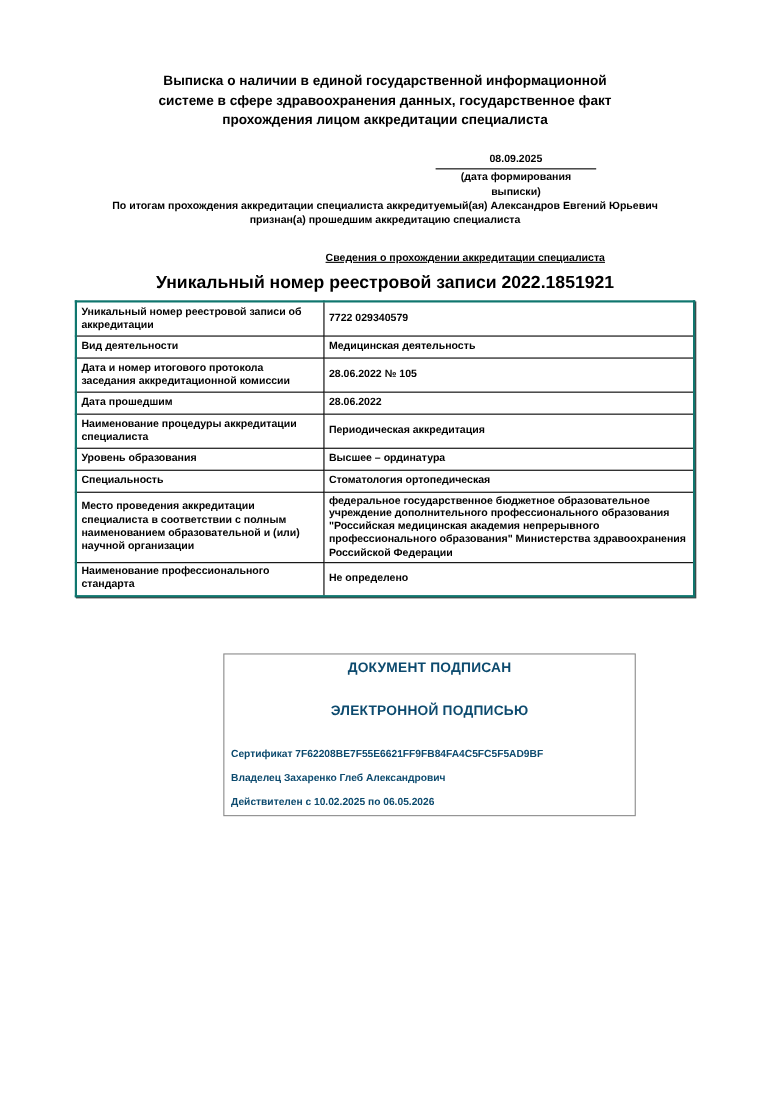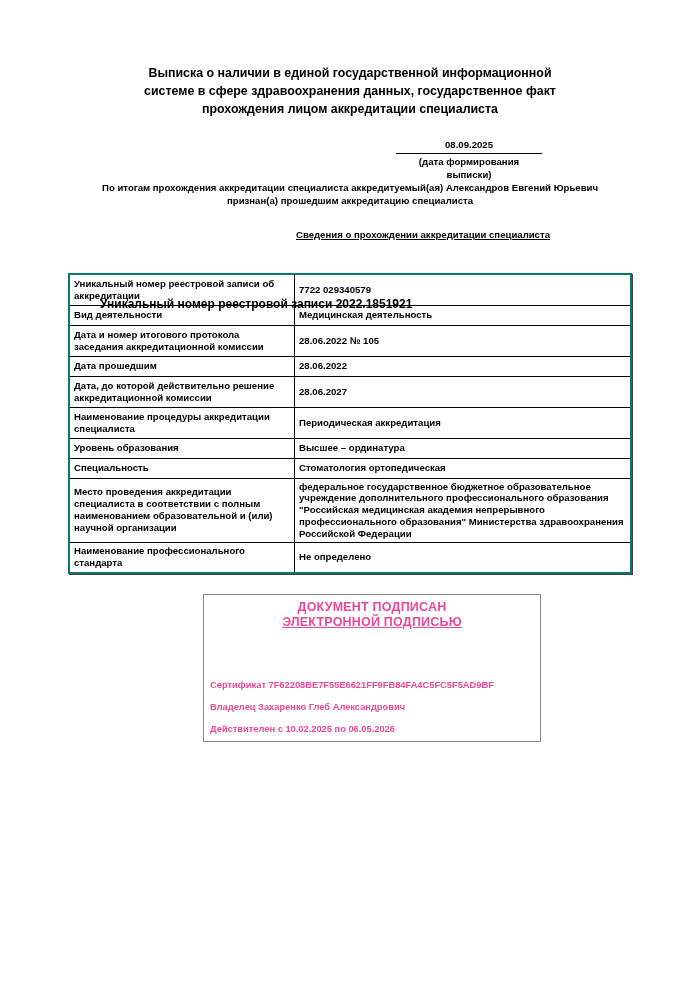--- a/index.html
+++ b/index.html
@@ -63,24 +63,23 @@
       text-align: right;
       font-weight: bold;
       font-size: 9.6px;
       text-decoration: underline;
     }
     .registry {
       position: absolute;
       left: 100px;
       top: 249px;
       width: 500px;
-      text-align: left;
+      text-align: center;
       font-weight: bold;
-      font-size: 12px;
-      margin-top: 48px;
+      font-size: 16px;
     }
     table.data-table {
       position: absolute;
       left: 68px;
       top: 273px;
       width: 564px;
       border-collapse: collapse;
       border: 2px solid #0f766e;
       box-shadow: 1px 1px 0 #444;
     }
@@ -95,21 +94,22 @@
     table.data-table td.label {
       width: 216px;
     }
     .stamp {
       position: absolute;
       left: 203px;
       top: 594px;
       width: 336px;
       height: 146px;
       border: 1.5px solid #8a8a8a;
-      color: #ec4899;
+      color: #0c4a6e;
+      padding-left: 37px;
     }
     .stamp-head {
       position: absolute;
       left: 0;
       width: 100%;
       text-align: center;
       font-size: 12.5px;
       font-weight: bold;
       letter-spacing: 0.2px;
     }
@@ -156,24 +156,20 @@
       </tr>
       <tr style="height: 31px;">
         <td class="label">Дата и номер итогового протокола заседания аккредитационной комиссии</td>
         <td class="value">28.06.2022 № 105</td>
       </tr>
       <tr style="height: 20px;">
         <td class="label">Дата прошедшим</td>
         <td class="value">28.06.2022</td>
       </tr>
       <tr style="height: 31px;">
-        <td class="label">Дата, до которой действительно решение аккредитационной комиссии</td>
-        <td class="value">28.06.2027</td>
-      </tr>
-      <tr style="height: 31px;">
         <td class="label">Наименование процедуры аккредитации специалиста</td>
         <td class="value">Периодическая аккредитация</td>
       </tr>
       <tr style="height: 20px;">
         <td class="label">Уровень образования</td>
         <td class="value">Высшее – ординатура</td>
       </tr>
       <tr style="height: 20px;">
         <td class="label">Специальность</td>
         <td class="value">Стоматология ортопедическая</td>
@@ -184,17 +180,17 @@
       </tr>
       <tr style="height: 31px;">
         <td class="label">Наименование профессионального стандарта</td>
         <td class="value">Не определено</td>
       </tr>
     </tbody>
 </table>
 
 <div class="stamp">
   <div class="stamp-head" style="top: 5px;">ДОКУМЕНТ ПОДПИСАН</div>
-  <div class="stamp-head" style="top: 20px; text-decoration: underline;">ЭЛЕКТРОННОЙ ПОДПИСЬЮ</div>
+  <div class="stamp-head" style="top: 44px;">ЭЛЕКТРОННОЙ ПОДПИСЬЮ</div>
   <div class="stamp-line" style="top: 85px;">Сертификат 7F62208BE7F55E6621FF9FB84FA4C5FC5F5AD9BF</div>
   <div class="stamp-line" style="top: 107px;">Владелец Захаренко Глеб Александрович</div>
   <div class="stamp-line" style="top: 129px;">Действителен с 10.02.2025 по 06.05.2026</div>
 </div>
 
 </body></html>

